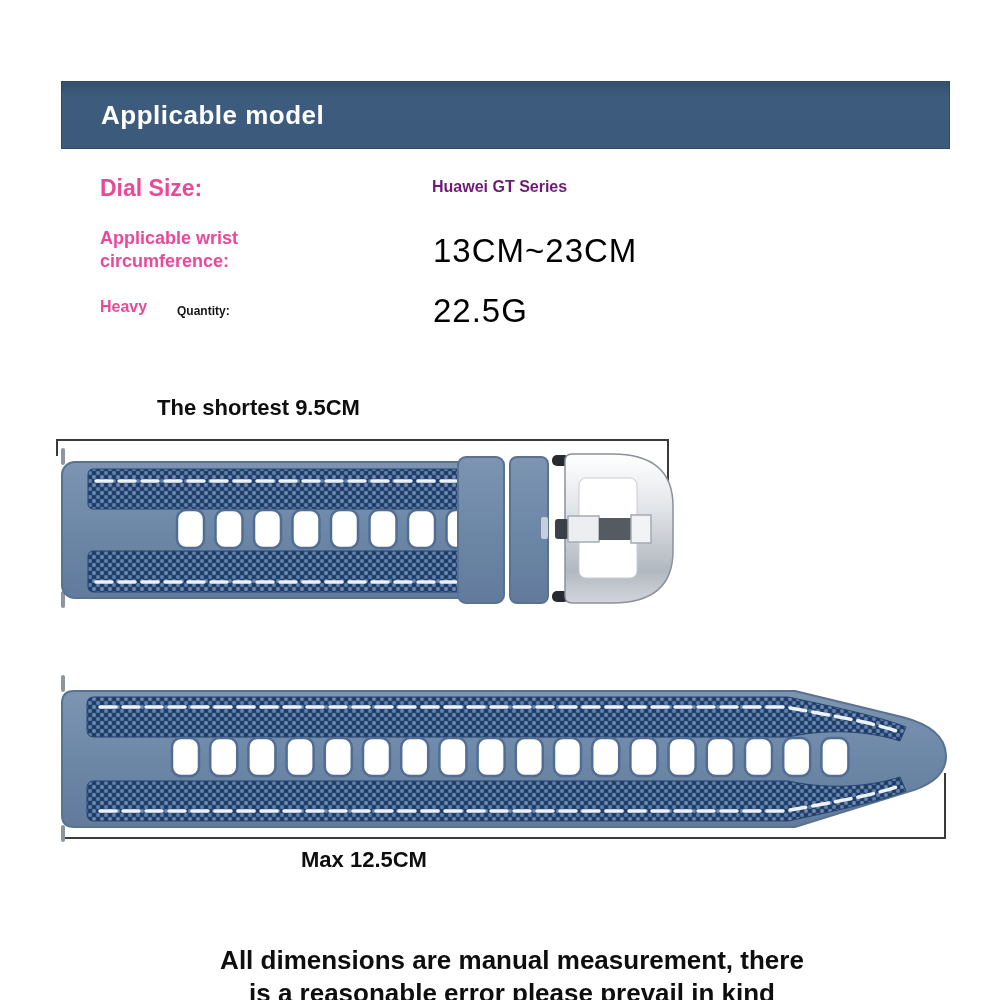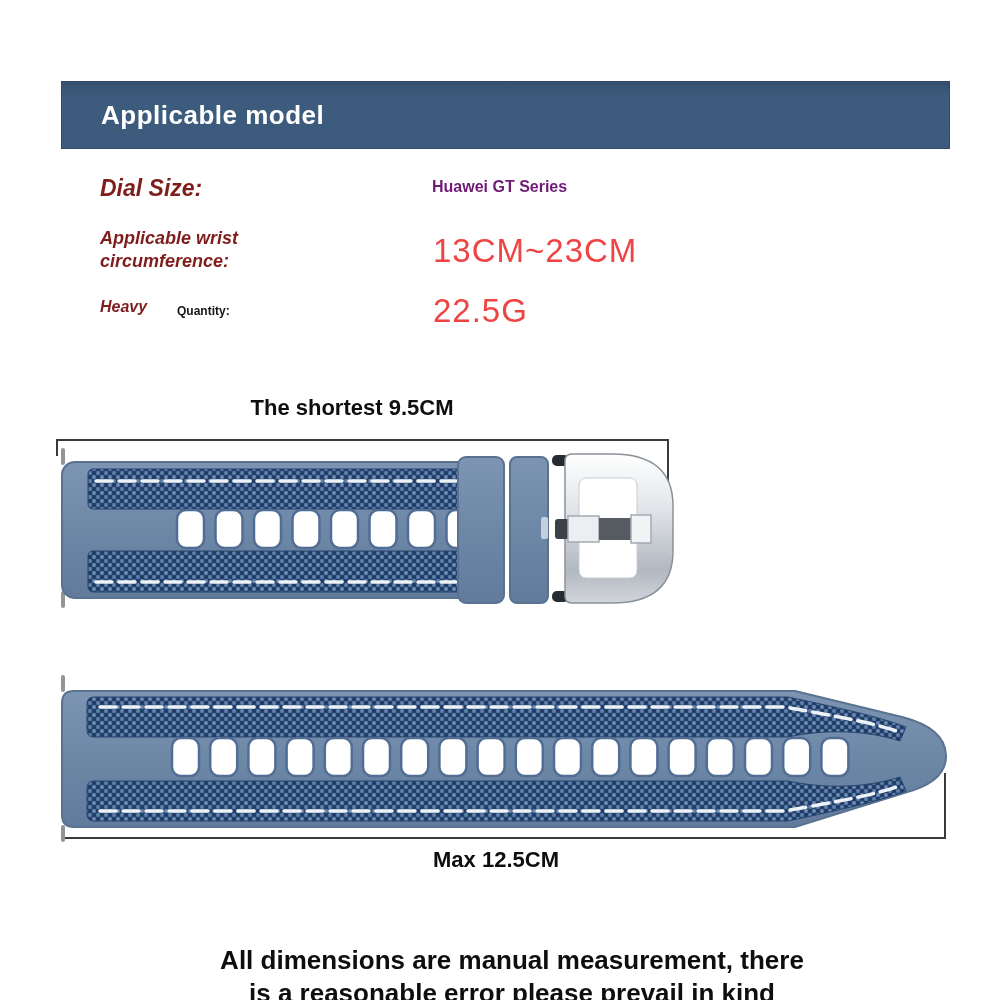--- a/index.html
+++ b/index.html
@@ -5,31 +5,31 @@
   html,body{margin:0;padding:0;background:#fff;}
   .page{position:relative;width:1000px;height:1000px;background:#ffffff;
         font-family:"Liberation Sans", sans-serif;overflow:hidden;color:#111;margin-top:46px;}
 
   .banner{position:absolute;left:61px;top:35px;width:889px;height:68px;
           background:linear-gradient(#33506d,#3d5b7d 22%,#3b5a7c);
           box-sizing:border-box;border:1px solid #2e4a66;}
   .banner-title{position:absolute;left:39px;top:50%;transform:translateY(-50%);
           color:#ffffff;font-size:26px;font-weight:bold;letter-spacing:.5px;white-space:nowrap;}
 
-  .spec-label{position:absolute;font-weight:bold;color:#7f1d1d;white-space:nowrap;font-style:italic;}
-  .spec-value{position:absolute;color:#ef4444;white-space:nowrap;}
+  .spec-label{position:absolute;font-weight:bold;color:#ec4899;white-space:nowrap;}
+  .spec-value{position:absolute;color:#000000;white-space:nowrap;}
   .r1l{left:100px;top:129px;font-size:23px;}
   .r1v{left:432px;top:132px;font-size:16px;font-weight:bold;color:#701a75;}
   .r2l{left:100px;top:181px;font-size:18px;line-height:23px;width:170px;white-space:normal;}
   .r2v{left:433px;top:186px;font-size:33px;letter-spacing:1px;}
   .r3l{left:100px;top:252px;font-size:16px;}
   .r3s{left:177px;top:258px;font-size:12px;font-weight:bold;position:absolute;color:#141414;}
   .r3v{left:433px;top:246px;font-size:33px;letter-spacing:1px;}
 
-  .dim{position:absolute;font-weight:bold;color:#0e0e0e;font-size:22px;text-align:center;white-space:nowrap;}
+  .dim{position:absolute;font-weight:bold;color:#0e0e0e;font-size:22px;text-align:left;white-space:nowrap;}
   .dim-short{left:157px;top:349px;width:390px;}
   .dim-max{left:301px;top:801px;width:390px;}
 
   .strap-svg{position:absolute;}
   .svg-short{left:40px;top:385px;}
   .svg-long{left:40px;top:615px;}
 
   .footer-note{position:absolute;left:0;top:898px;width:1000px;text-align:center;
         font-weight:bold;font-size:26px;line-height:33px;color:#0e0e0e;}
   .footer-note span{display:block;padding-left:24px;}

